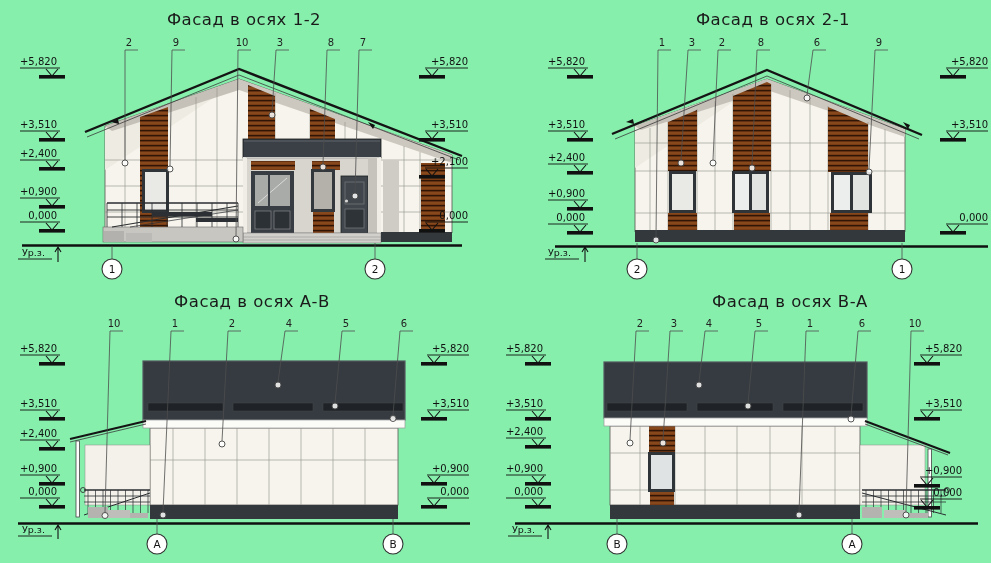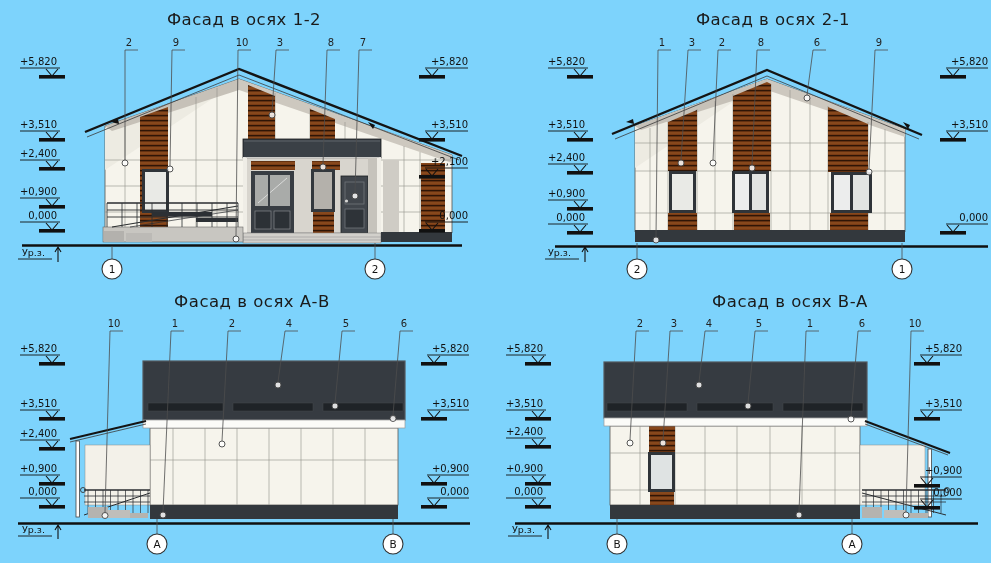--- a/index.html
+++ b/index.html
@@ -1,16 +1,16 @@
 <!DOCTYPE html>
 <html><head>
 <meta charset="utf-8">
 <style>
   html,body{margin:0;padding:0;background:#ffffff;}
-  .stage{position:relative;width:991px;height:563px;background:#7dd3fc;overflow:hidden;
+  .stage{position:relative;width:991px;height:563px;background:#86efac;overflow:hidden;
          font-family:"DejaVu Sans",sans-serif;}
   .facade{position:absolute;}
   svg text{font-family:"DejaVu Sans",sans-serif;}
   .t-title{font-size:16.5px;fill:#1a1a1a;letter-spacing:.5px;}
   .t-num{font-size:10px;fill:#222;}
   .t-elev{font-size:10px;fill:#111;}
   .t-axis{font-size:10.5px;fill:#111;}
   .t-ur{font-size:9.5px;fill:#111;}
   .ln{stroke:#4d4d4d;stroke-width:.8;fill:none;}
   .grid{stroke:#90908b;stroke-width:.6;fill:none;}

